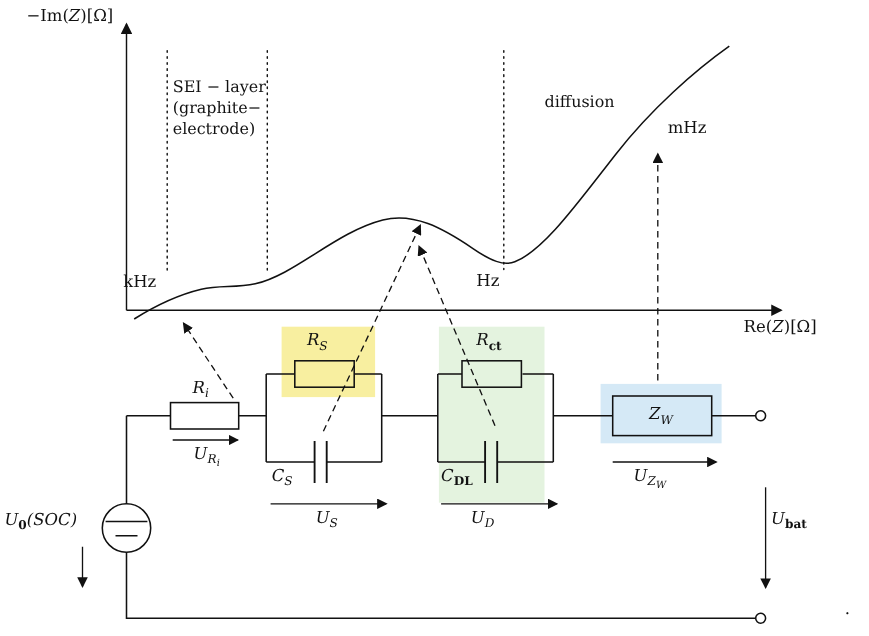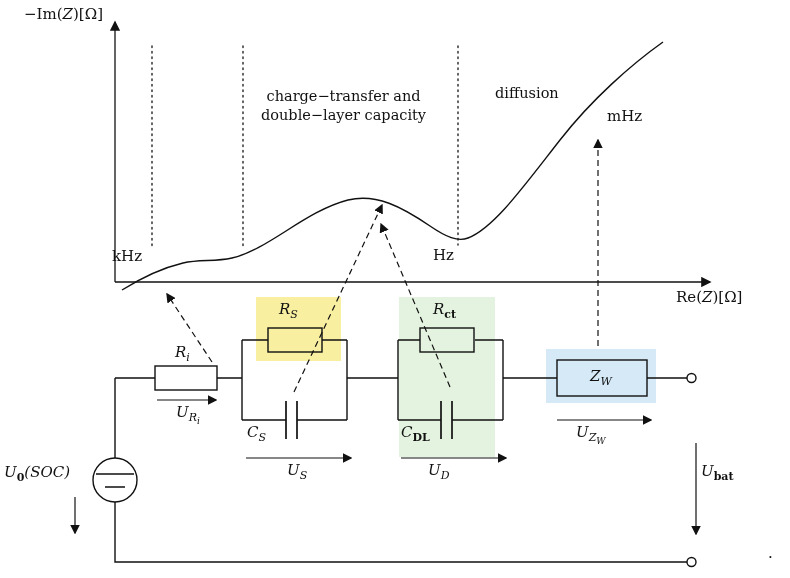--- a/index.html
+++ b/index.html
@@ -1,19 +1,19 @@
 <!DOCTYPE html>
 <html><head>
 <meta charset="utf-8">
 <style>
   html,body{margin:0;padding:0;background:#fff;}
   .canvas{position:relative;width:790px;height:578px;background:#ffffff;
           font-family:"DejaVu Serif","Liberation Serif",serif;color:#111;overflow:hidden;}
   .canvas svg{position:absolute;left:0;top:0;}
-  .lbl{position:absolute;font-size:15px;line-height:1.3;white-space:nowrap;color:#111;text-align:center;}
+  .lbl{position:absolute;font-size:15px;line-height:1.3;white-space:nowrap;color:#111;}
   .sm{font-size:14.5px;}
   .it{font-style:italic;}
   .sub{font-size:11px;font-style:italic;position:relative;top:4px;}
   .rm{font-style:normal !important;font-weight:bold;}
   .sub2{font-size:9px;font-style:italic;position:relative;top:7px;}
   .dot{stroke:#111;stroke-width:1.3;stroke-dasharray:1.5 4;stroke-linecap:round;fill:none;}
   .dash{stroke:#111;stroke-width:1.2;stroke-dasharray:6 4;fill:none;}
   .ann{stroke:#111;stroke-width:1.2;fill:none;}
 </style>
 </head>
@@ -66,25 +66,26 @@
   <line x1="401" y1="458" x2="506" y2="458" class="ann" marker-end="url(#arr)"></line>
   <line x1="557" y1="420" x2="651" y2="420" class="ann" marker-end="url(#arr)"></line>
   <line x1="696" y1="443" x2="696" y2="534" class="ann" marker-end="url(#arr)"></line>
   <line x1="75" y1="497" x2="75" y2="533" class="ann" marker-end="url(#arr)"></line>
 </svg>
 
 <div class="lbl" style="left:24px;top:5px"><span>−Im(</span><span class="it">Z</span><span>)[Ω]</span></div>
 
 <div class="lbl" style="left:676px;top:288px"><span>Re(</span><span class="it">Z</span><span>)[Ω]</span></div>
 
+<div class="lbl sm" style="left:157px;top:71px">
+  <div>SEI − layer</div>
+  <div>(graphite−</div>
+  <div>electrode)</div>
+</div>
 
-<div class="lbl sm" style="left:261px;top:87px">
-  <div>charge−transfer and</div>
-  <div>double−layer capacity</div>
-</div>
 
 <div class="lbl sm" style="left:495px;top:84px">diffusion</div>
 
 <div class="lbl" style="left:607px;top:107px">mHz</div>
 <div class="lbl" style="left:433px;top:246px">Hz</div>
 <div class="lbl" style="left:112px;top:247px">kHz</div>
 
 <div class="lbl" style="left:4px;top:463px"><span class="it">U</span><span class="sub rm">0</span><span class="it">(SOC)</span></div>
 
 <div class="lbl" style="left:175px;top:343px"><span class="it">R</span><span class="sub">i</span></div>

